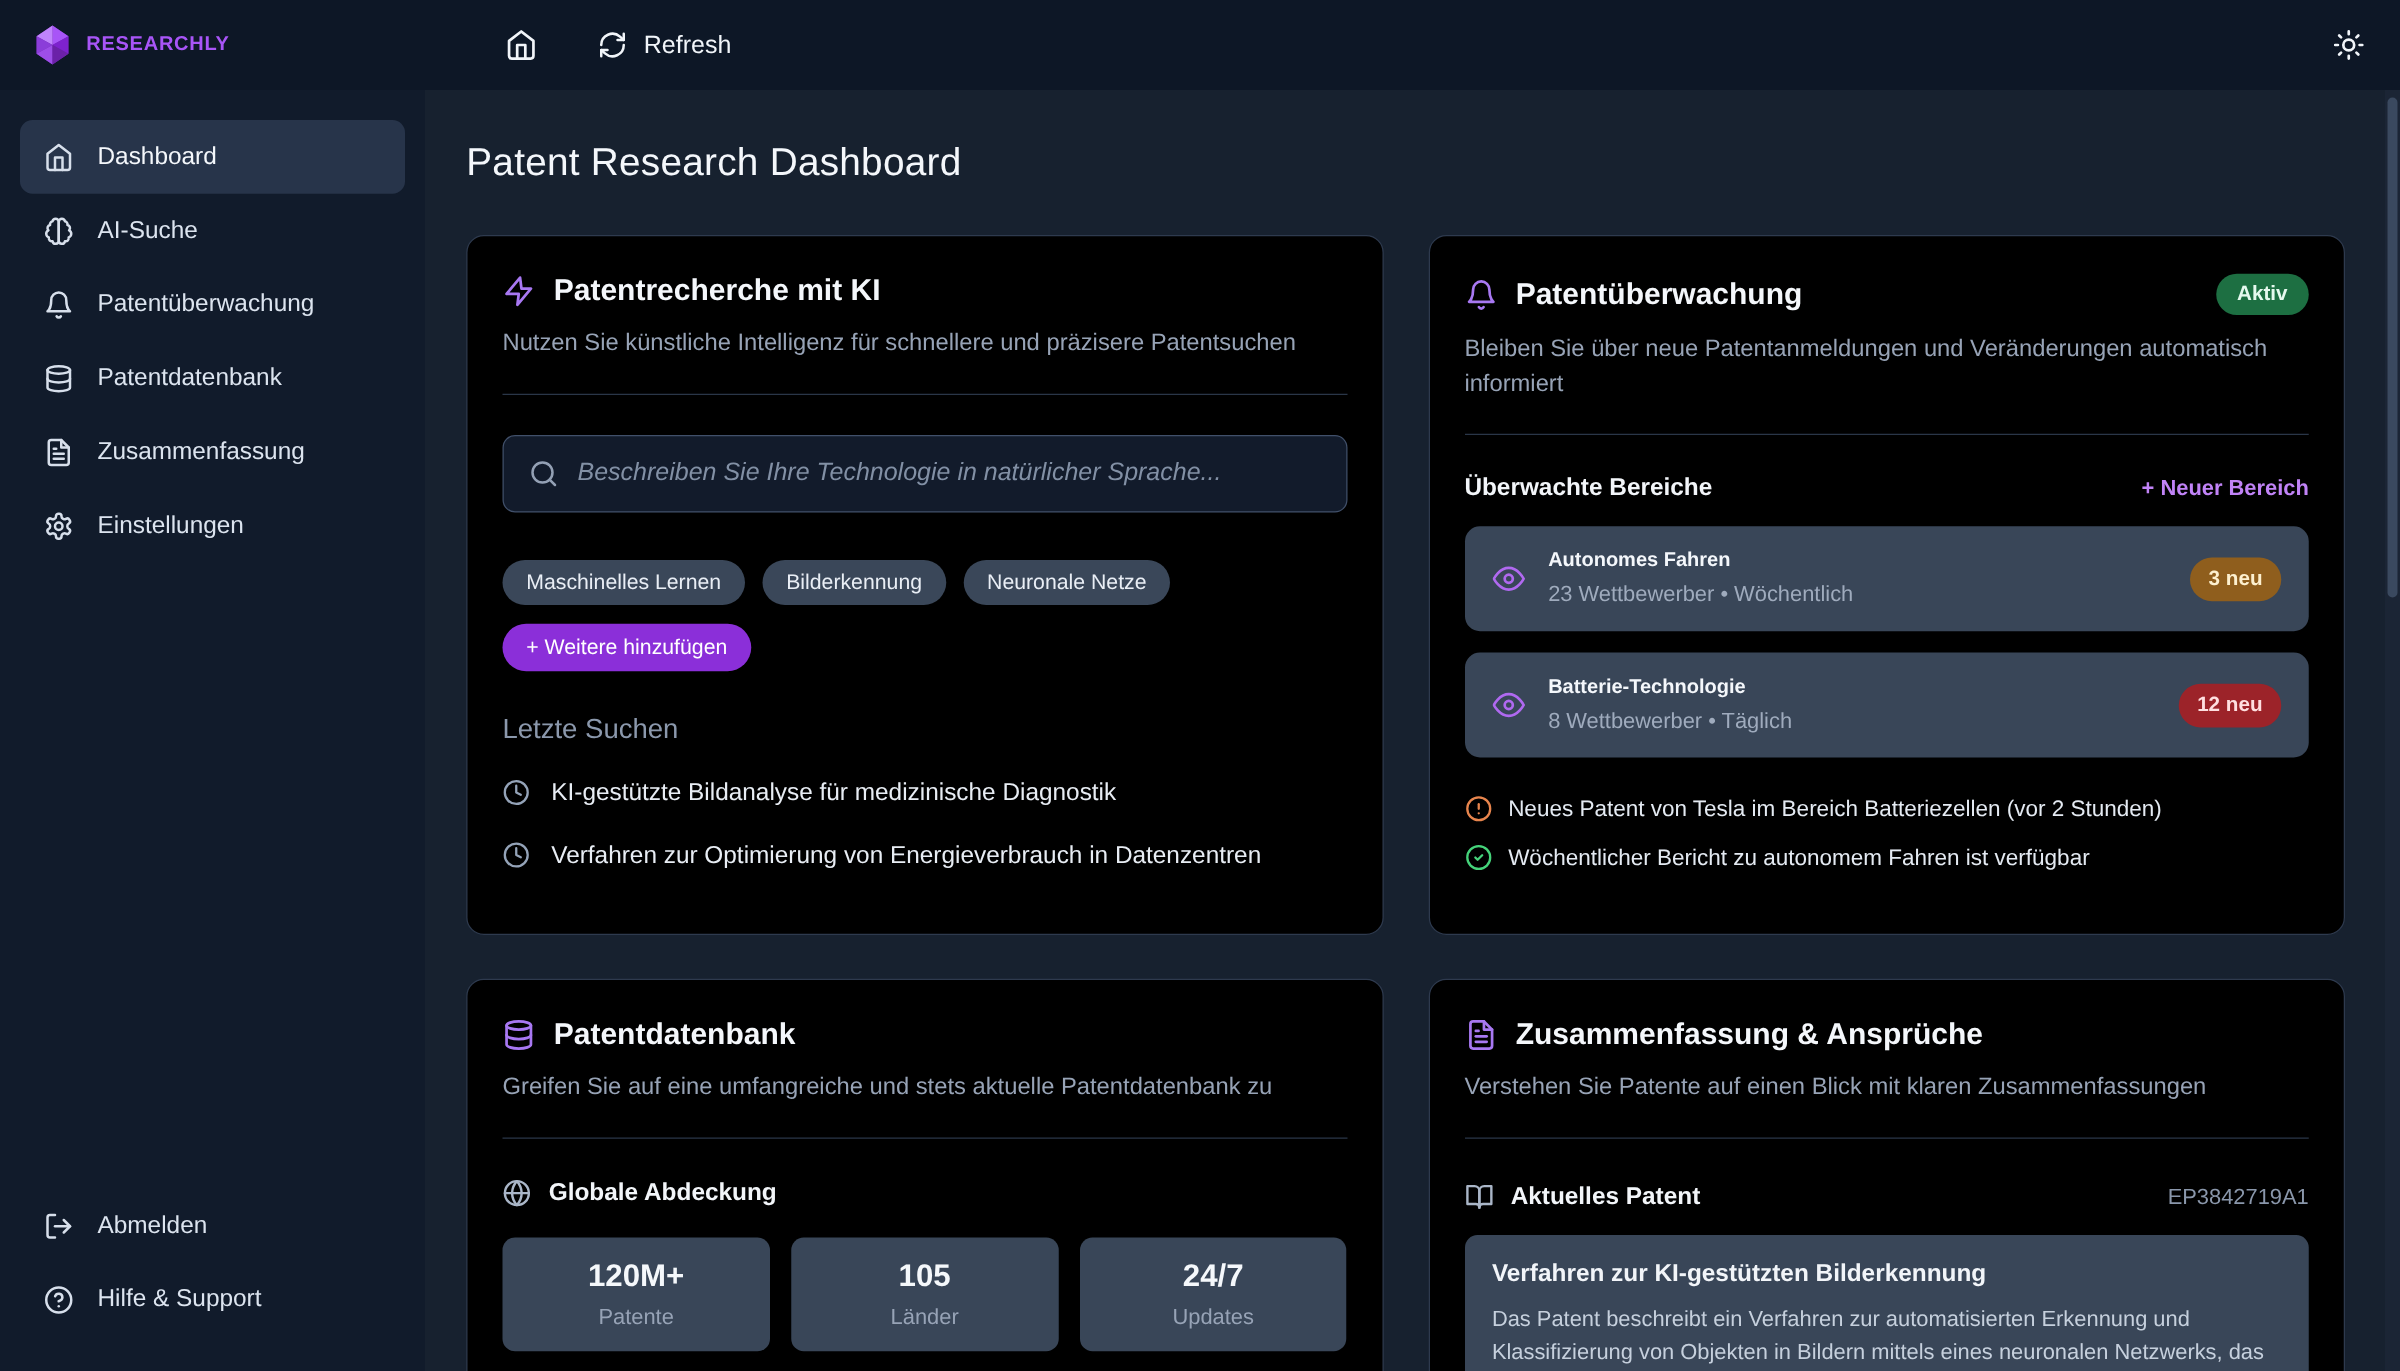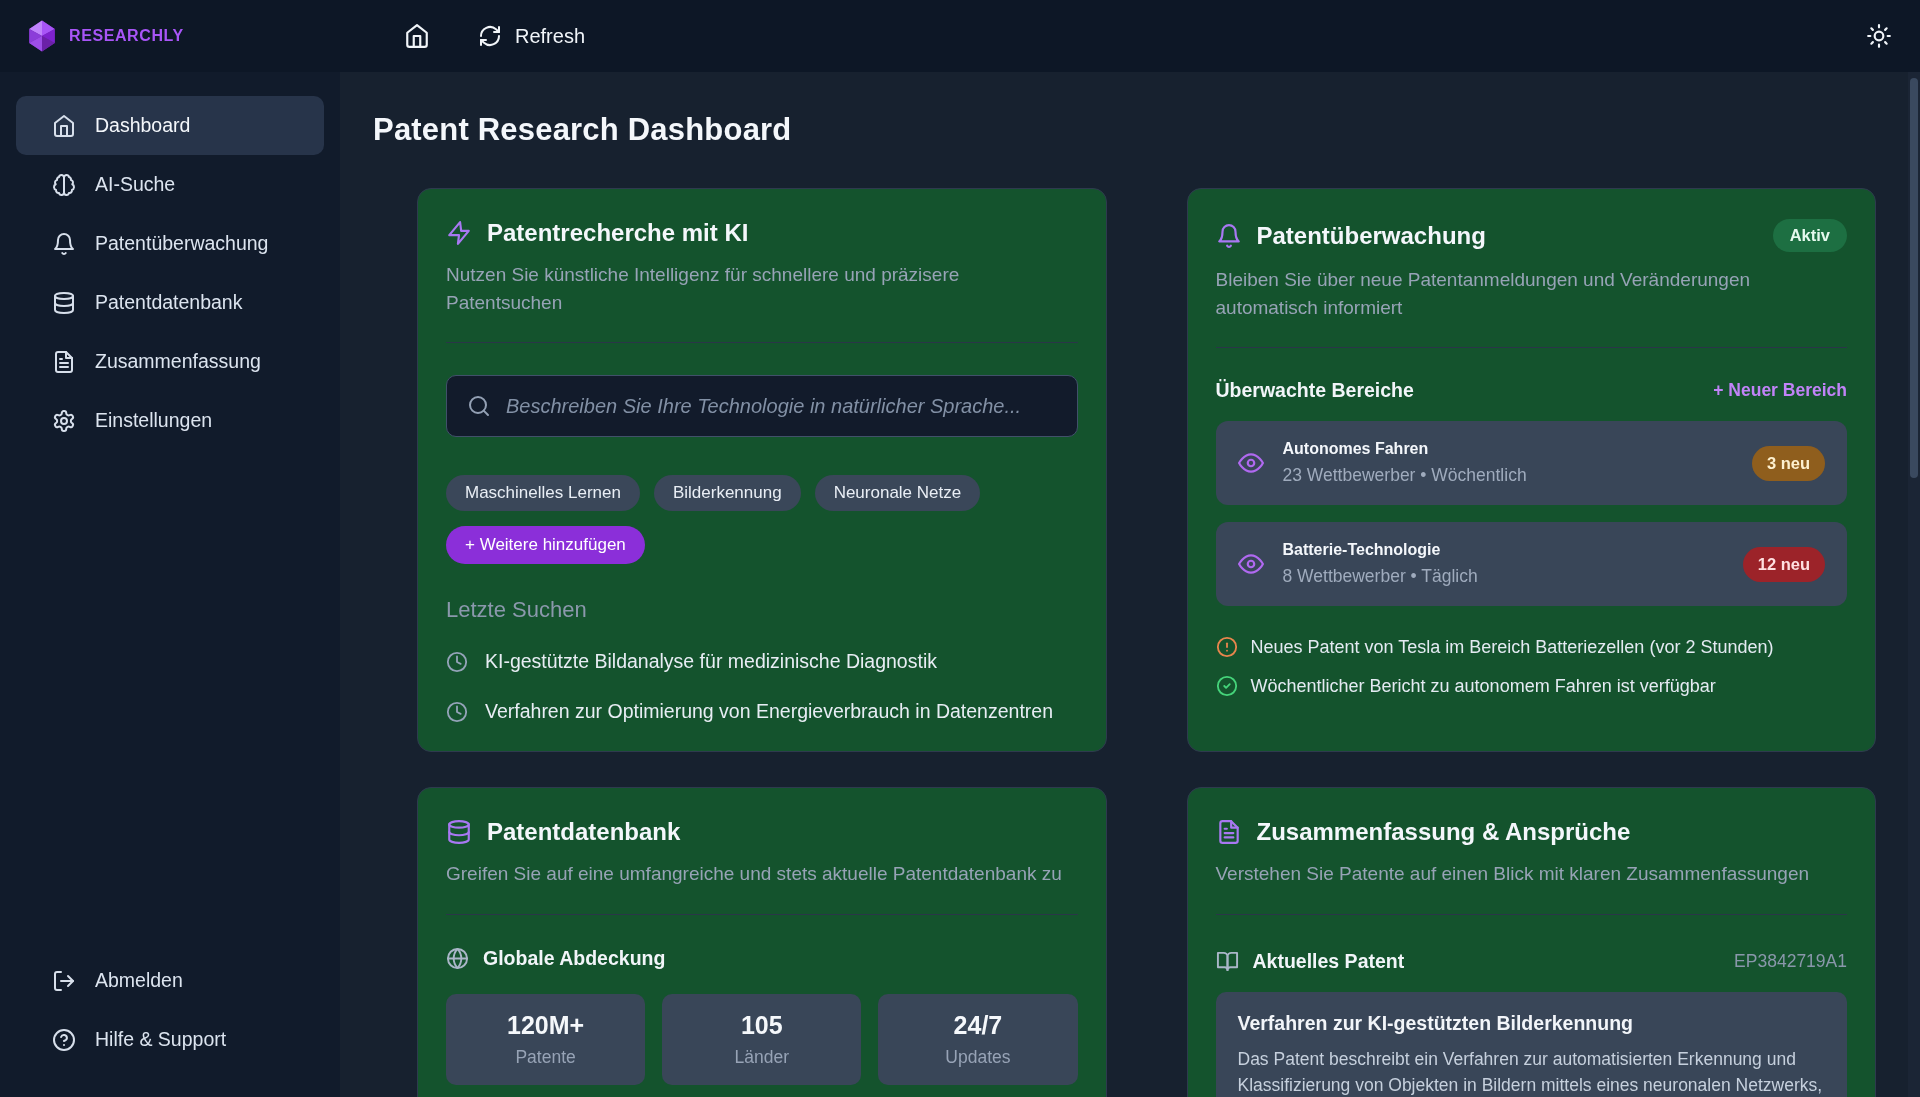--- a/index.html
+++ b/index.html
@@ -23,37 +23,37 @@
   .refresh-btn { display:flex; align-items:center; gap:13px; font-size:20px; color:#f1f5f9; cursor:pointer; }
   .icon-btn { color:#f1f5f9; cursor:pointer; display:flex; align-items:center; }
   .theme-toggle { margin-left:auto; margin-right:28px; }
 
   
   .sidebar {
     position:absolute; top:72px; left:0; width:340px; height:1025px;
     background:#111b2b; padding:24px 16px 28px; display:flex; flex-direction:column;
   }
   .nav-item {
-    height:59px; display:flex; align-items:center; gap:19px; padding:0 36px;
+    height:59px; display:flex; align-items:center; gap:19px; padding:0 19px;
     border-radius:10px; color:#dce4ef; font-size:19.5px; cursor:pointer;
   }
   .nav-item.active { background:#27344a; color:#f4f7fb; }
   .nav-item .nicon { color:#d7dfeb; }
   .logout { margin-top:auto; }
 
   
   .main {
     position:absolute; top:72px; left:340px; width:1580px; height:1025px;
     padding:40px 44px 0 33px;
   }
-  .page-title { font-size:31px; font-weight:700; color:#f4f7fb; margin-bottom:40px; letter-spacing:.2px; }
+  .page-title { font-size:31px; font-weight:400; color:#f4f7fb; margin-bottom:40px; letter-spacing:.2px; }
   .grid { display:grid; grid-template-columns:1fr 1fr; column-gap:36px; row-gap:35px; }
   .card {
-    background:#14532d; border:1px solid #2e3a4e; border-radius:14px;
-    padding:0 28px; overflow:hidden;margin-left:44px;
+    background:#000000; border:1px solid #2e3a4e; border-radius:14px;
+    padding:0 28px; overflow:hidden;
   }
   .card.tall { min-height:560px; }
   .card-head { padding:30px 0 26px; border-bottom:1px solid #2a3648; }
   .card-title-row { display:flex; align-items:center; gap:15px; }
   .card-title { font-size:24px; font-weight:700; color:#f4f7fb; }
   .accent-icon { color:#a878f2; }
   .card-sub { margin-top:14px; color:#97a3b6; font-size:19px; line-height:1.45; max-width:680px; }
   .card-body { padding:32px 0 28px; }
 
   

